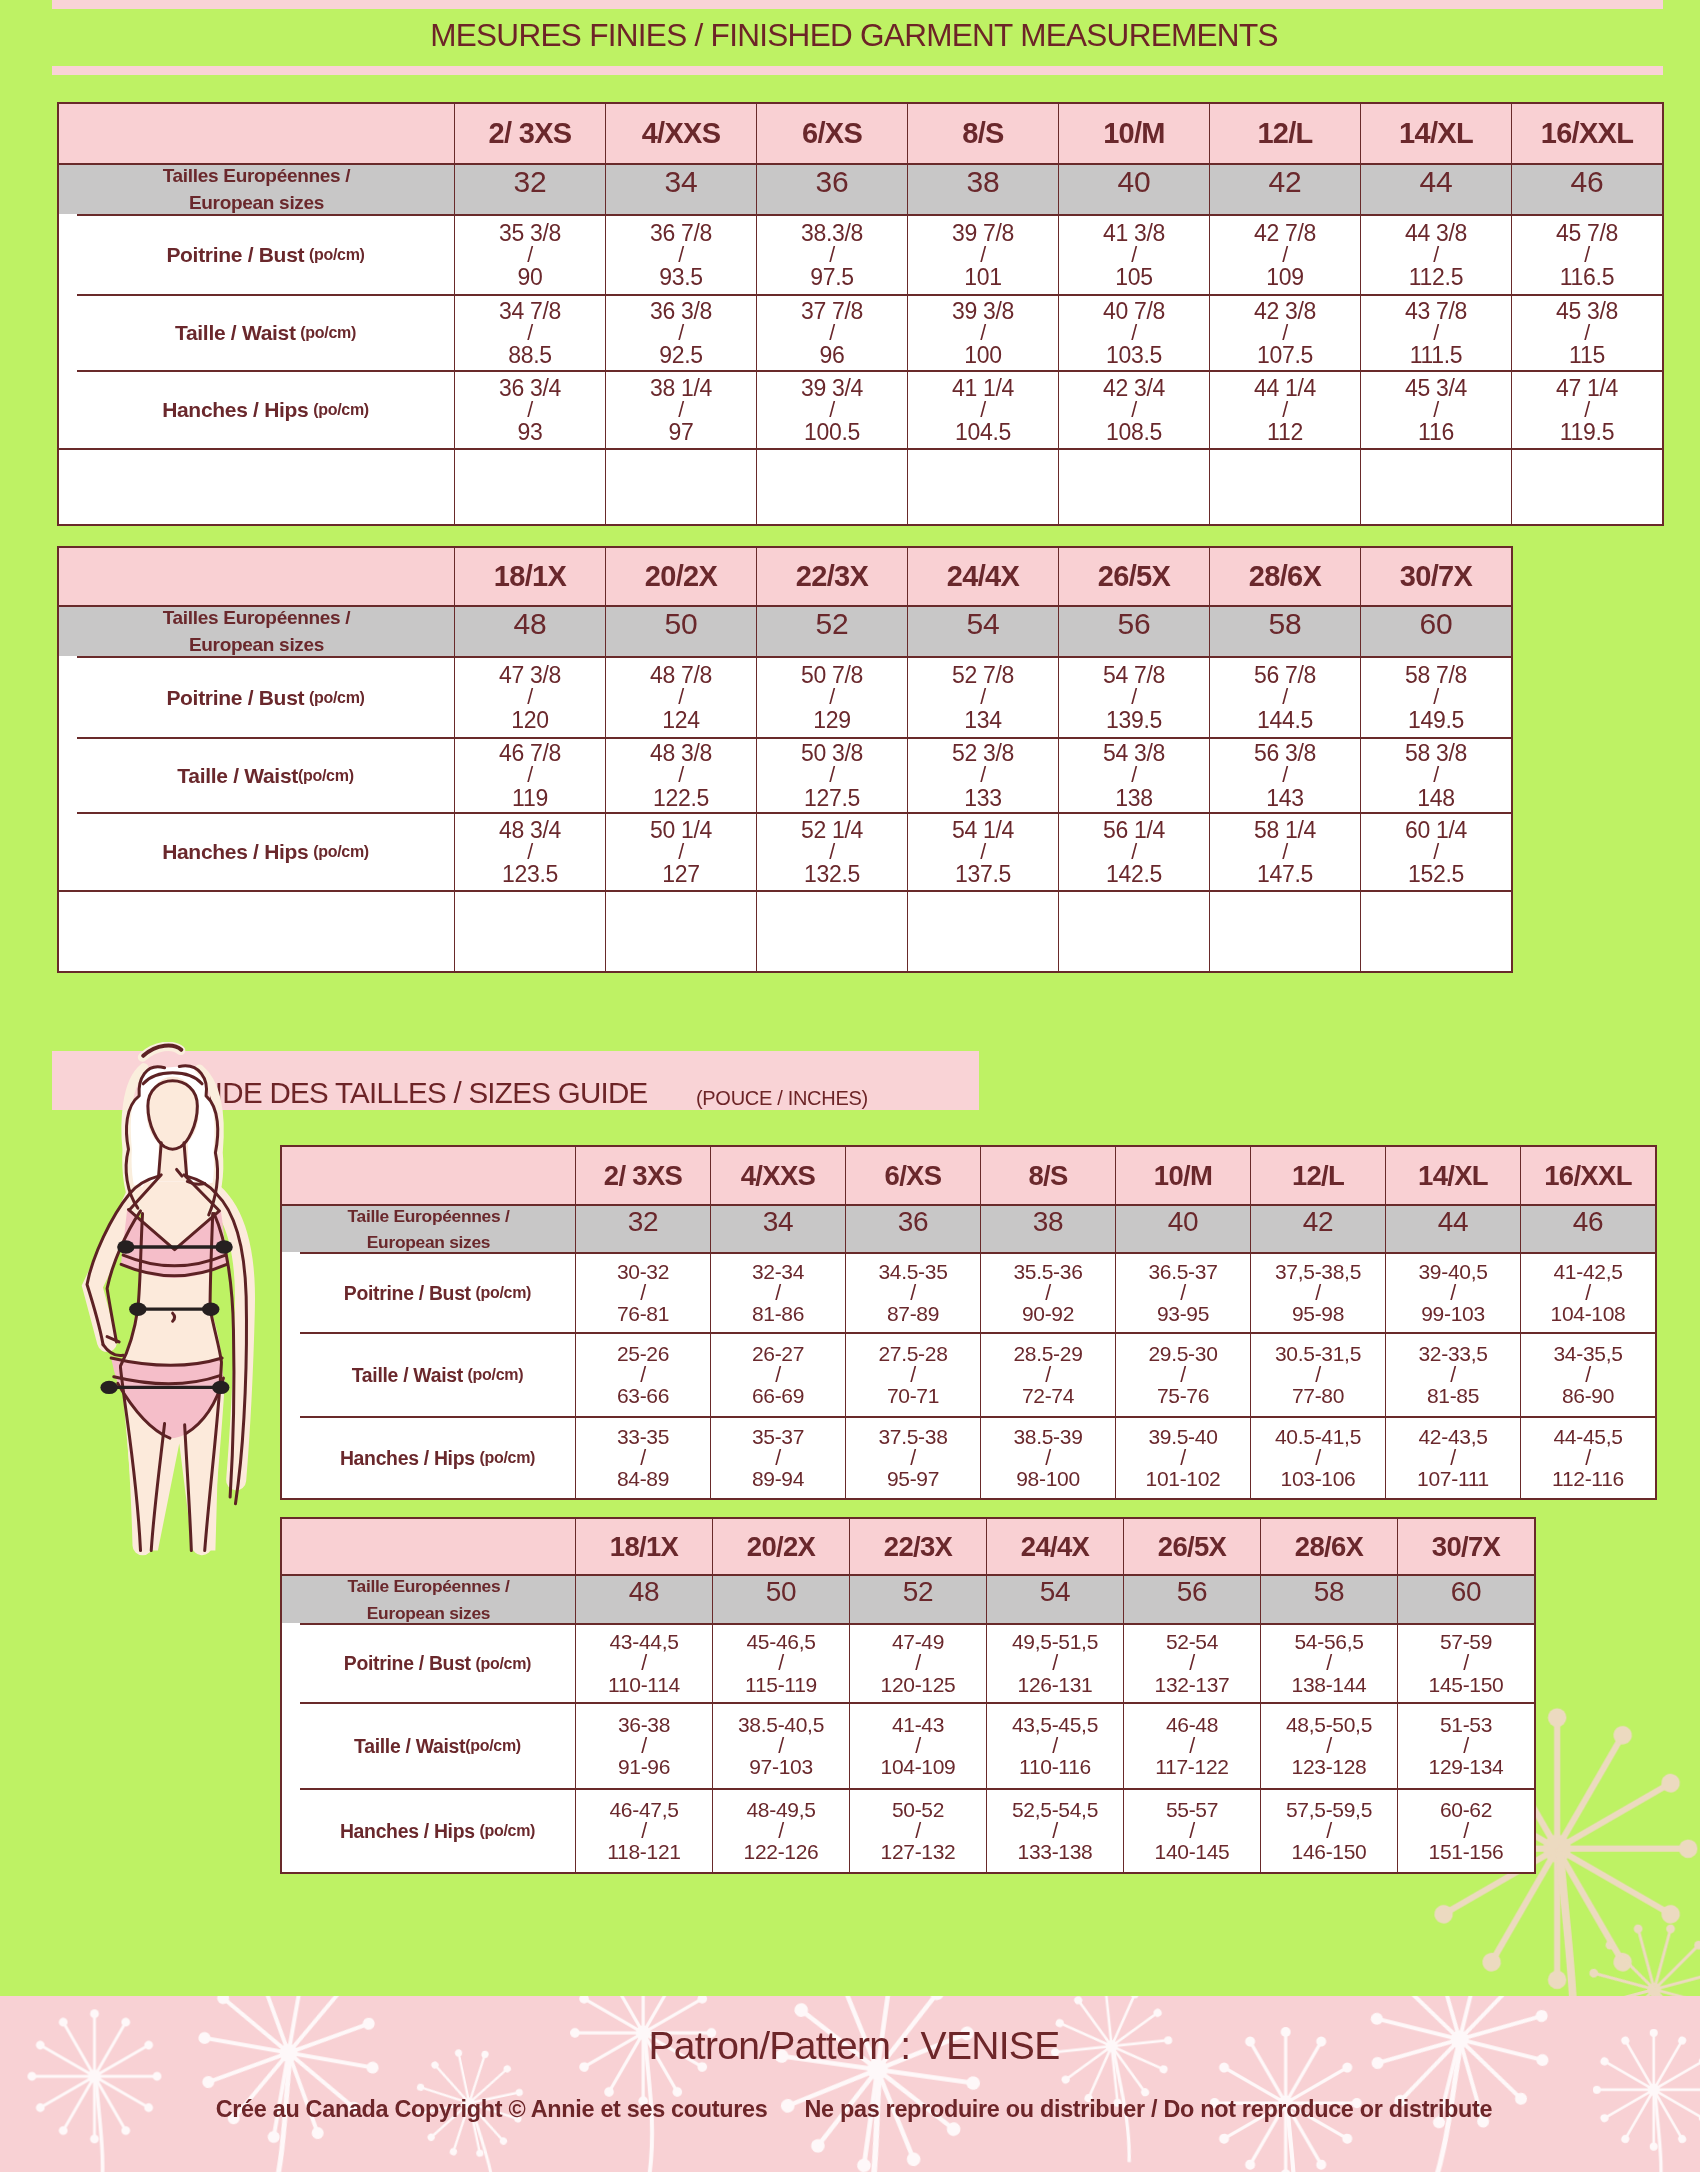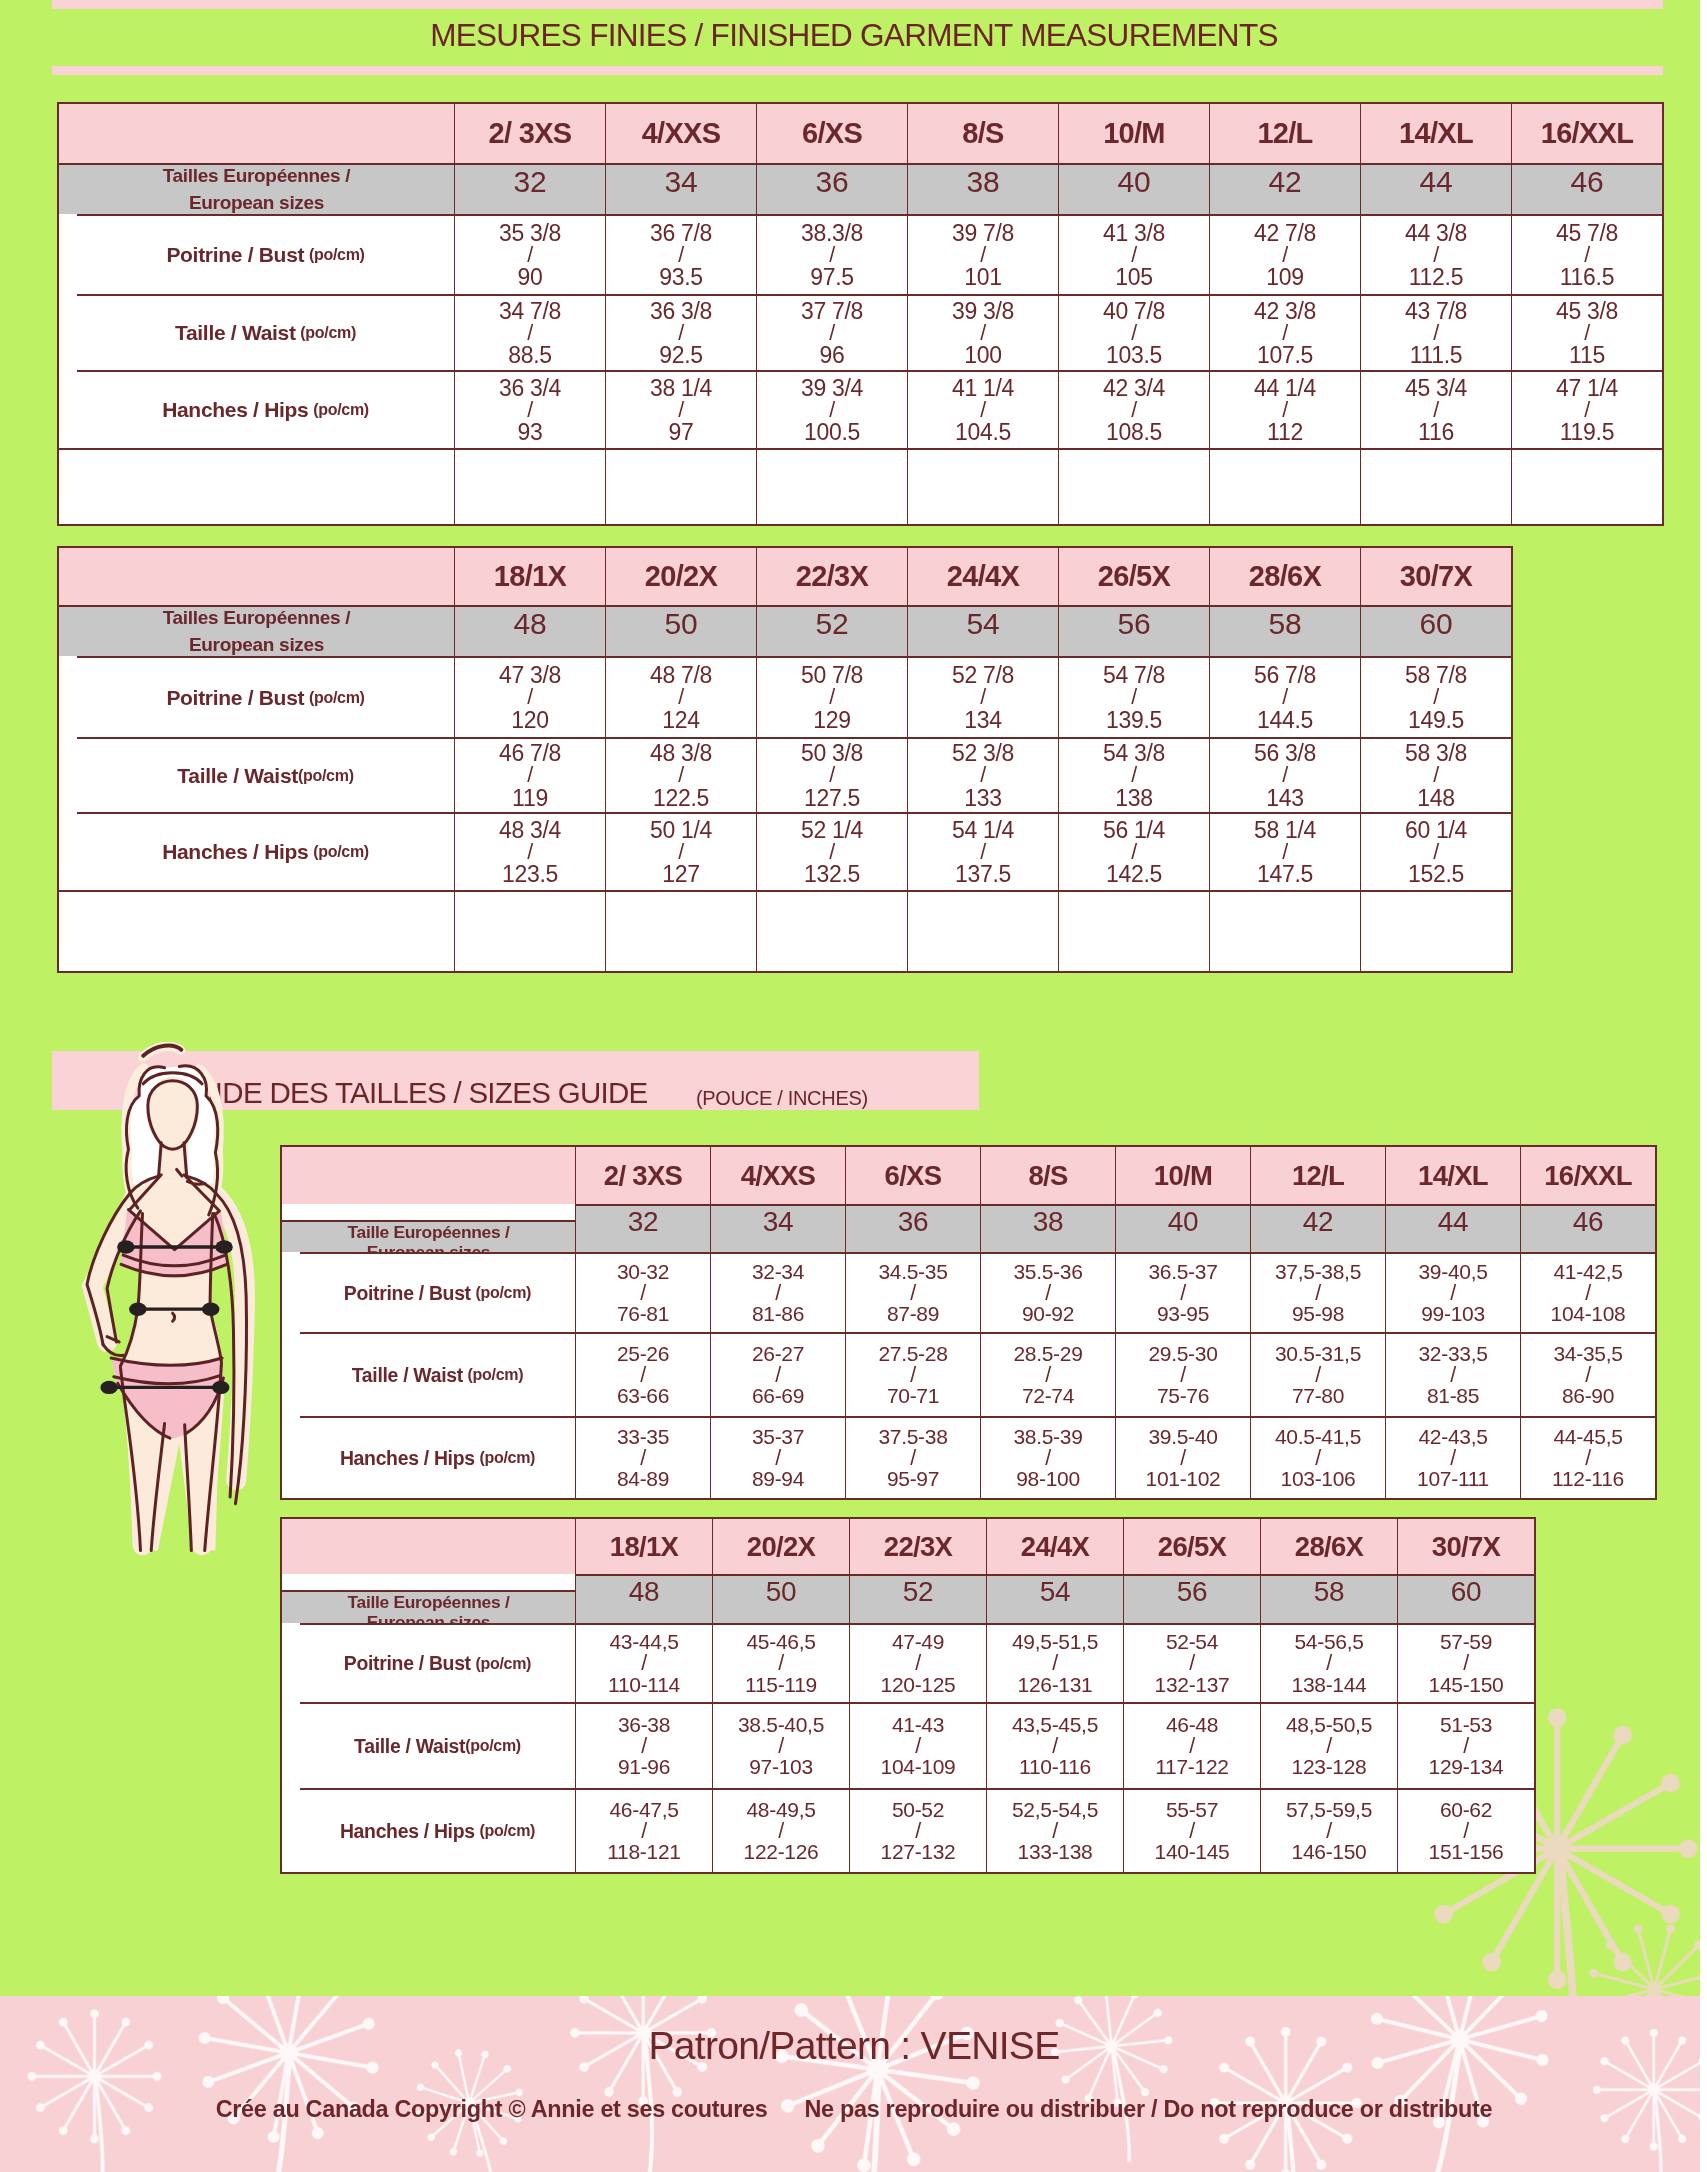--- a/index.html
+++ b/index.html
@@ -29,21 +29,21 @@
   .rowlabel{flex-direction:row;align-items:center;margin-left:18px;}
   .rowlabel .lbl{font-size:21px;font-weight:bold;}
   .rowlabel .unit{font-size:16px;font-weight:bold;margin-left:4.7px;}
   .rowlabel .unit.tight{margin-left:0;}
   .vcell .po,.vcell .cm{font-size:23px;line-height:1.05;}
   .vcell .sl{font-size:21.4px;line-height:0.95;}
   .t34 .vcell .po,.t34 .vcell .cm{font-size:21px;}
   .t34 .rowlabel .lbl{font-size:19.4px;}
   .t34 .r0 span{font-size:27.5px;}
   .t34 .euroval span{font-size:28px;}
-  .t34 .eurolabel{font-size:17.4px;margin-top:16px;}
+  .t34 .eurolabel{font-size:17.4px;}
 
   #guide-band{position:absolute;left:52px;top:1051px;width:927px;height:59px;background:var(--stripe);
     display:flex;align-items:flex-end;padding-left:120px;box-sizing:border-box;z-index:1;gap:39px;}
   #guide-band .gmain{font-size:29.5px;letter-spacing:-0.7px;color:#6d2427;}
   #guide-band .gsub{font-size:20px;margin-left:9.4px;color:#6d2427;}
 
   #figure-svg{position:absolute;left:79px;top:1042px;z-index:3;}
   #watermark-svg{position:absolute;left:1366px;top:1681px;z-index:0;}
 
   #footer-band{position:absolute;left:0;top:1996px;width:1708px;height:176px;background:var(--band);z-index:1;}

